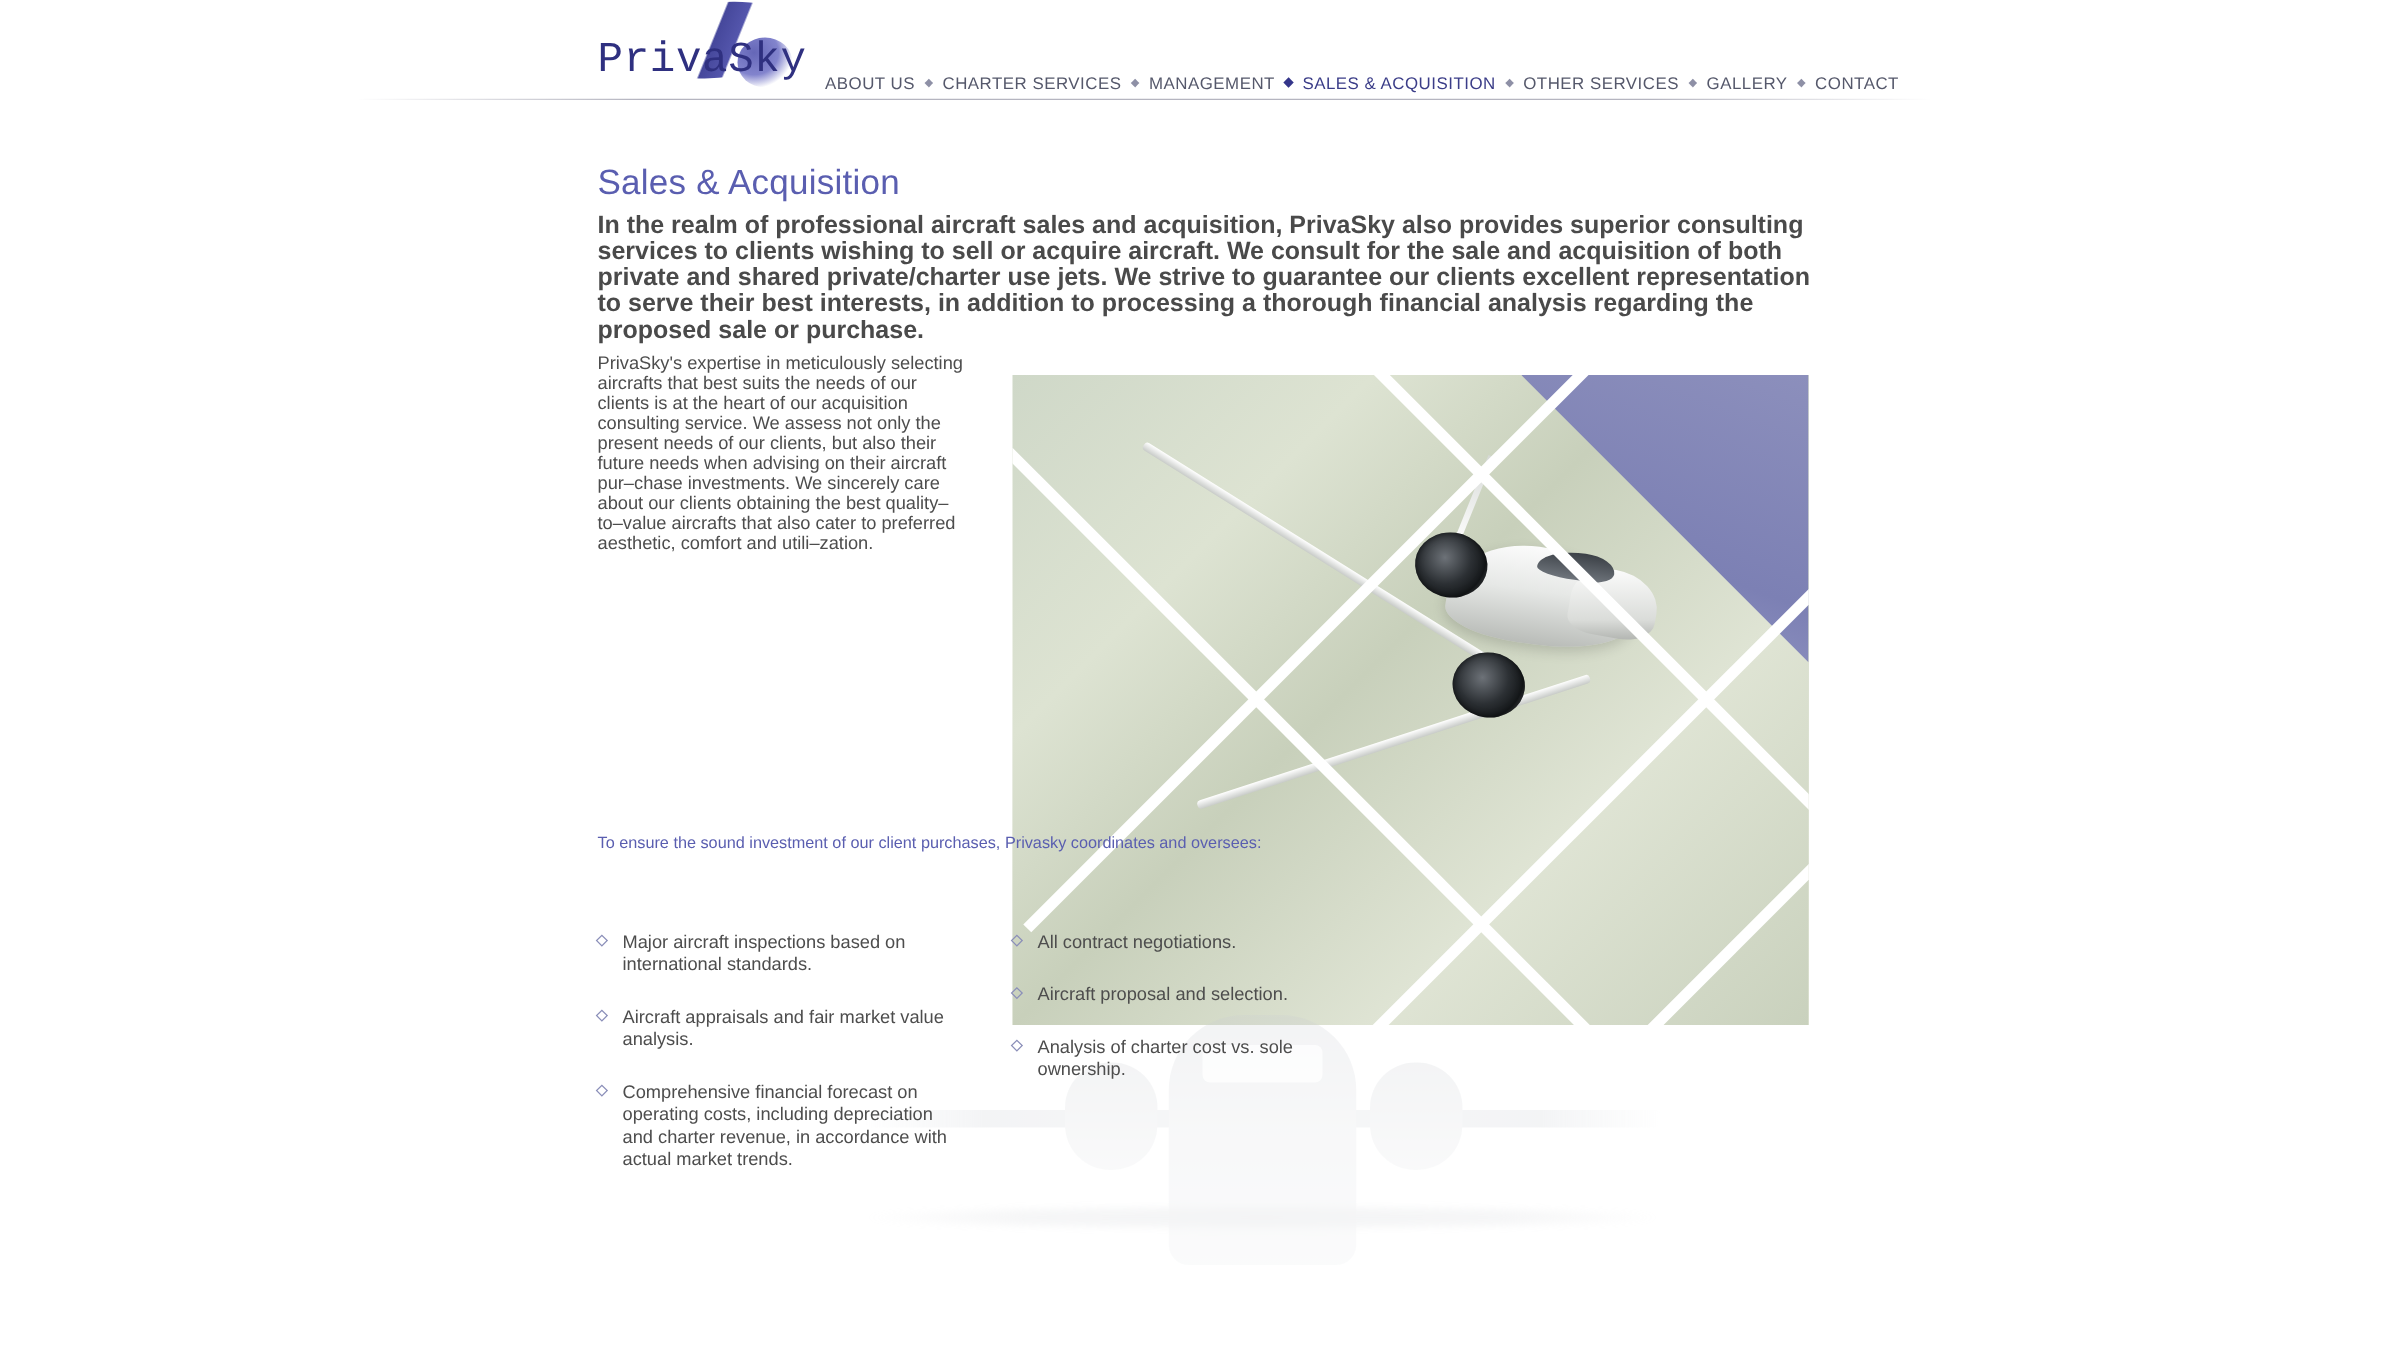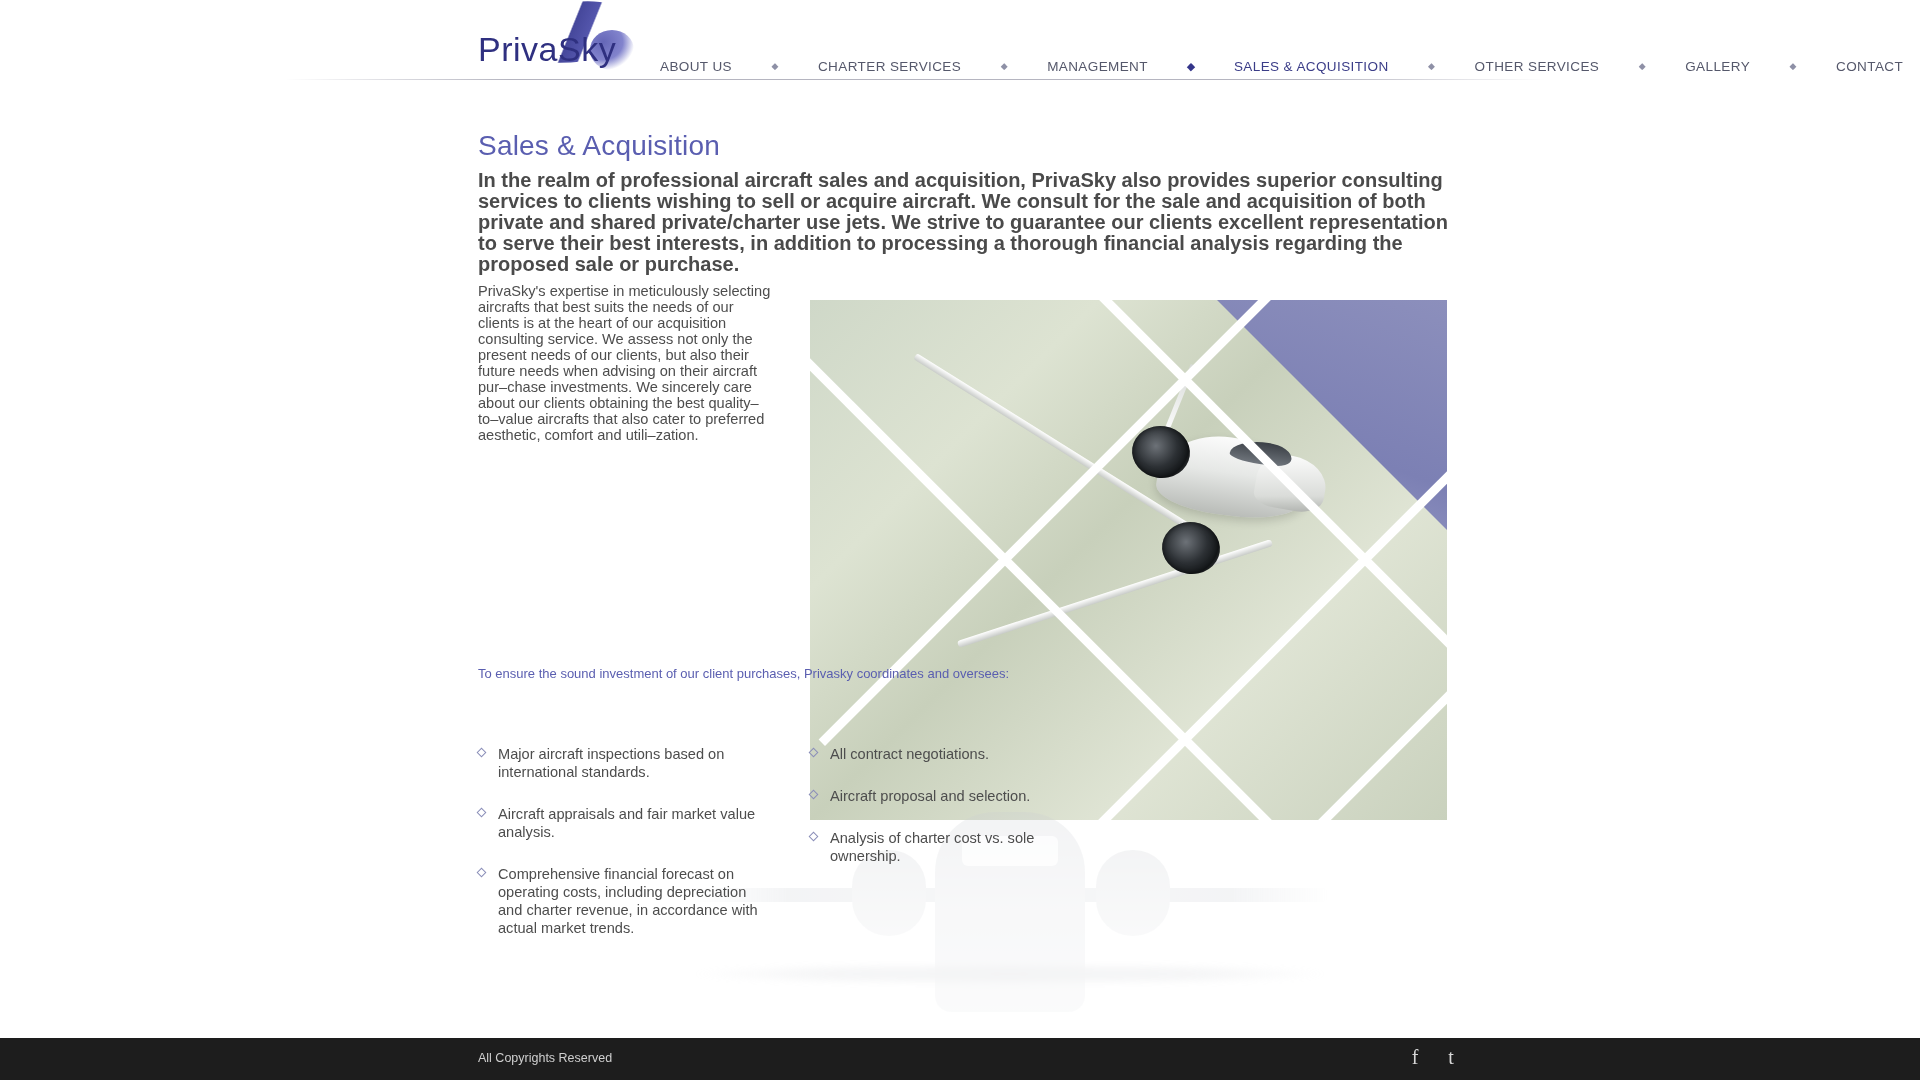--- a/index.html
+++ b/index.html
@@ -58,35 +58,34 @@
     width: 44px;
     height: 40px;
     background: radial-gradient(ellipse at 30% 30%, #4a4cab 0%, #6c6ec4 45%, rgba(255,255,255,0) 72%);
     border-radius: 50%;
     opacity: 0.85;
   }
   .logo-text {
     position: absolute;
     left: 0px;
     top: 28px;
-    font-family: Liberation Sans, sans-serif;
+    font-family: Liberation Mono, monospace;
     font-size: 34px;
     letter-spacing: 0.5px;
     color: #2f3080;
     white-space: nowrap;
   }
 
   .nav {
     position: absolute;
     left: 660px;
     top: 56px;
     display: flex;
     align-items: center;
     height: 20px;
-    gap: 32px;
   }
   .nav-item {
     font-size: 13.5px;
     letter-spacing: 0.4px;
     color: #55586b;
     white-space: nowrap;
     cursor: pointer;
   }
   .nav-item.active { color: #3b3d88; }
   .nav-sep {
@@ -436,21 +435,14 @@
         <span>Aircraft proposal and selection.</span>
       </div>
       <div class="li">
         <span class="dia"></span>
         <span>Analysis of charter cost vs. sole ownership.</span>
       </div>
     </div>
 
   </div>
 
-  <div class="footer">
-    <div class="footer-text">All Copyrights Reserved</div>
-    <div class="social">
-      <div class="soc-icon">f</div>
-      <div class="soc-icon">t</div>
-    </div>
-  </div>
 
 </div>
 
 </body></html>

